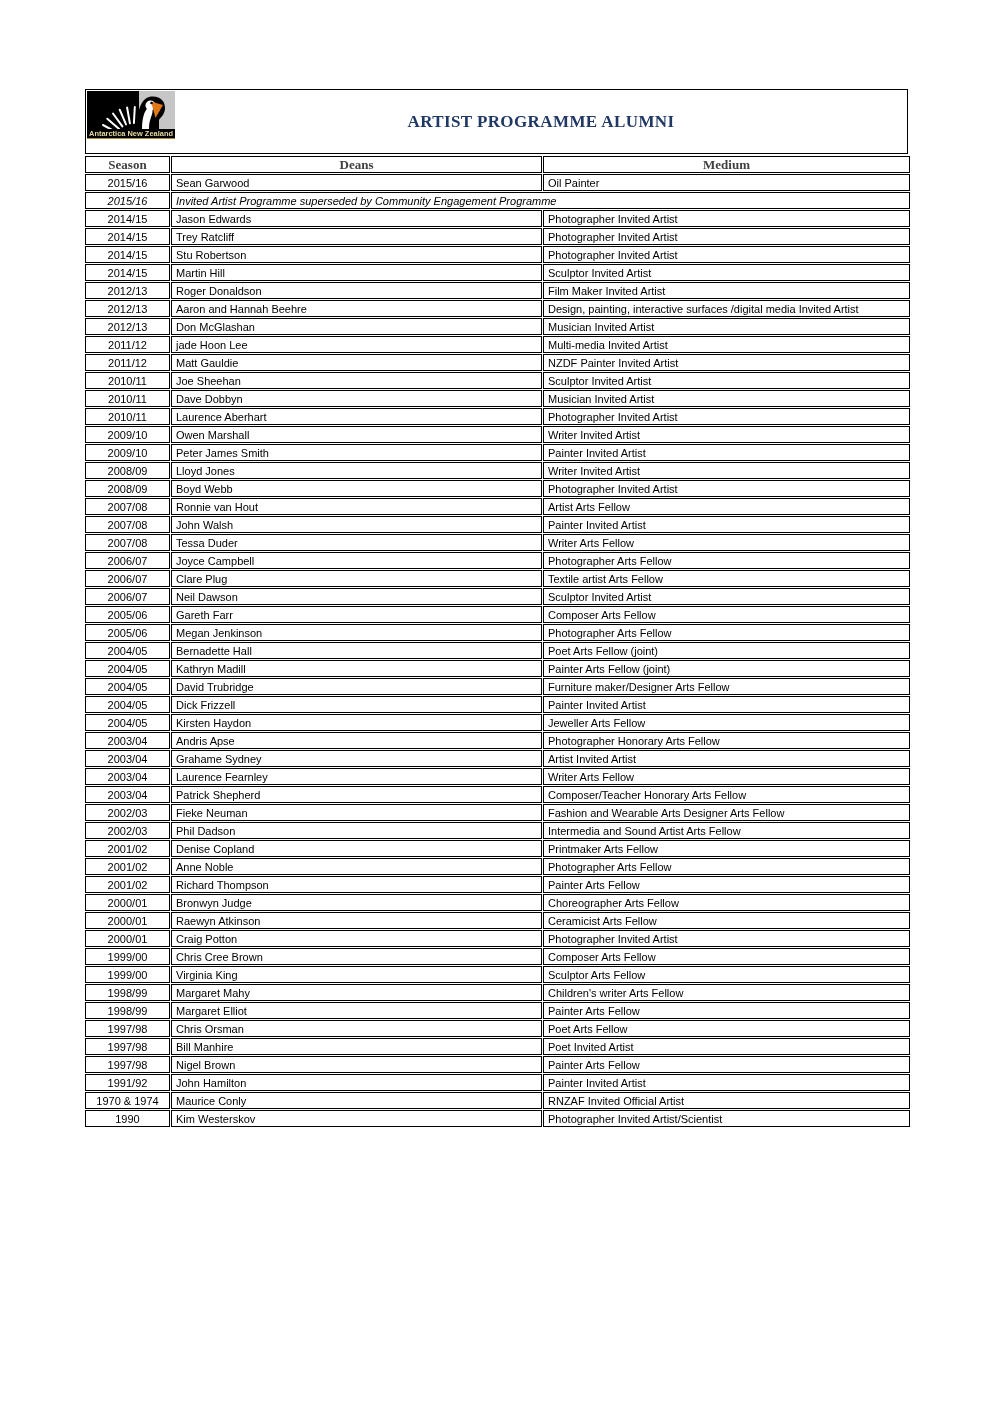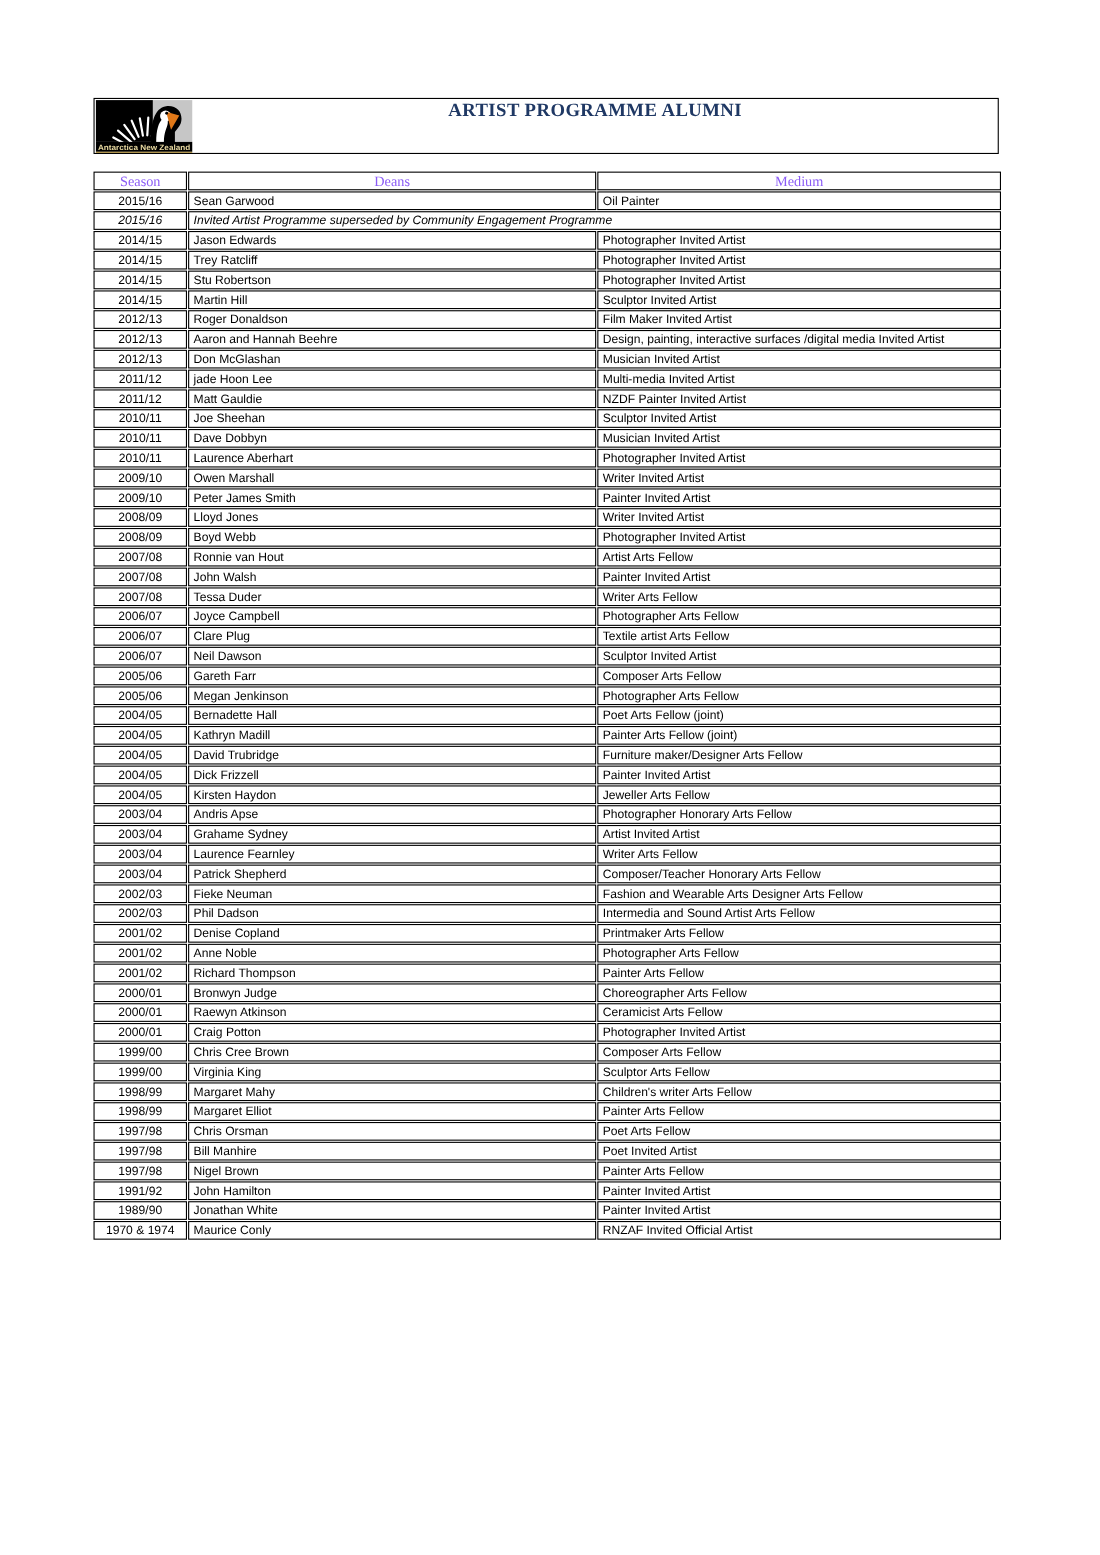--- a/index.html
+++ b/index.html
@@ -14,23 +14,24 @@
   .sheet {
     position: absolute;
     left: 85px;
     top: 89px;
     width: 823px;
   }
   
   .band {
     box-sizing: border-box;
     border: 1px solid #000;
-    height: 51px;
+    height: 65px;
     display: flex;
-    margin-bottom: 15px;
+    align-items: center;
+    margin-bottom: 1px;
     background: #fff;
   }
   .logo {
     position: relative;
     width: 88px;
     height: 48px;
     margin: 1px 0 0 1px;
     align-self: flex-start;
     flex: 0 0 auto;
   }
@@ -57,23 +58,23 @@
     line-height: 12px;
     padding: 1.5px 4px;
     font-size: 11px;
     color: #000;
     overflow: hidden;
     white-space: nowrap;
     background: #fff;
   }
   th {
     font-family: "Liberation Serif", serif;
-    font-weight: normal;
+    font-weight: bold;
     font-size: 13px;
-    color: #8b5cf6;
+    color: #404040;
     text-align: center;
   }
   td.season {
     text-align: center;
   }
   td.artist, td.medium, td.note {
     text-align: left;
   }
   .italic {
     font-style: italic;
@@ -382,25 +383,25 @@
           <td class="season">1997/98</td>
           <td class="artist">Nigel Brown</td>
           <td class="medium">Painter Arts Fellow</td>
         </tr>
         <tr>
           <td class="season">1991/92</td>
           <td class="artist">John Hamilton</td>
           <td class="medium">Painter Invited Artist</td>
         </tr>
         <tr>
-          <td class="season">1989/90</td>
-          <td class="artist">Jonathan White</td>
-          <td class="medium">Painter Invited Artist</td>
-        </tr>
-        <tr>
           <td class="season">1970 &amp; 1974</td>
           <td class="artist">Maurice Conly</td>
           <td class="medium">RNZAF Invited Official Artist</td>
         </tr>
+        <tr>
+          <td class="season">1990</td>
+          <td class="artist">Kim Westerskov</td>
+          <td class="medium">Photographer Invited Artist/Scientist</td>
+        </tr>
       </tbody>
   </table>
 
 </div>
 
 </body></html>

